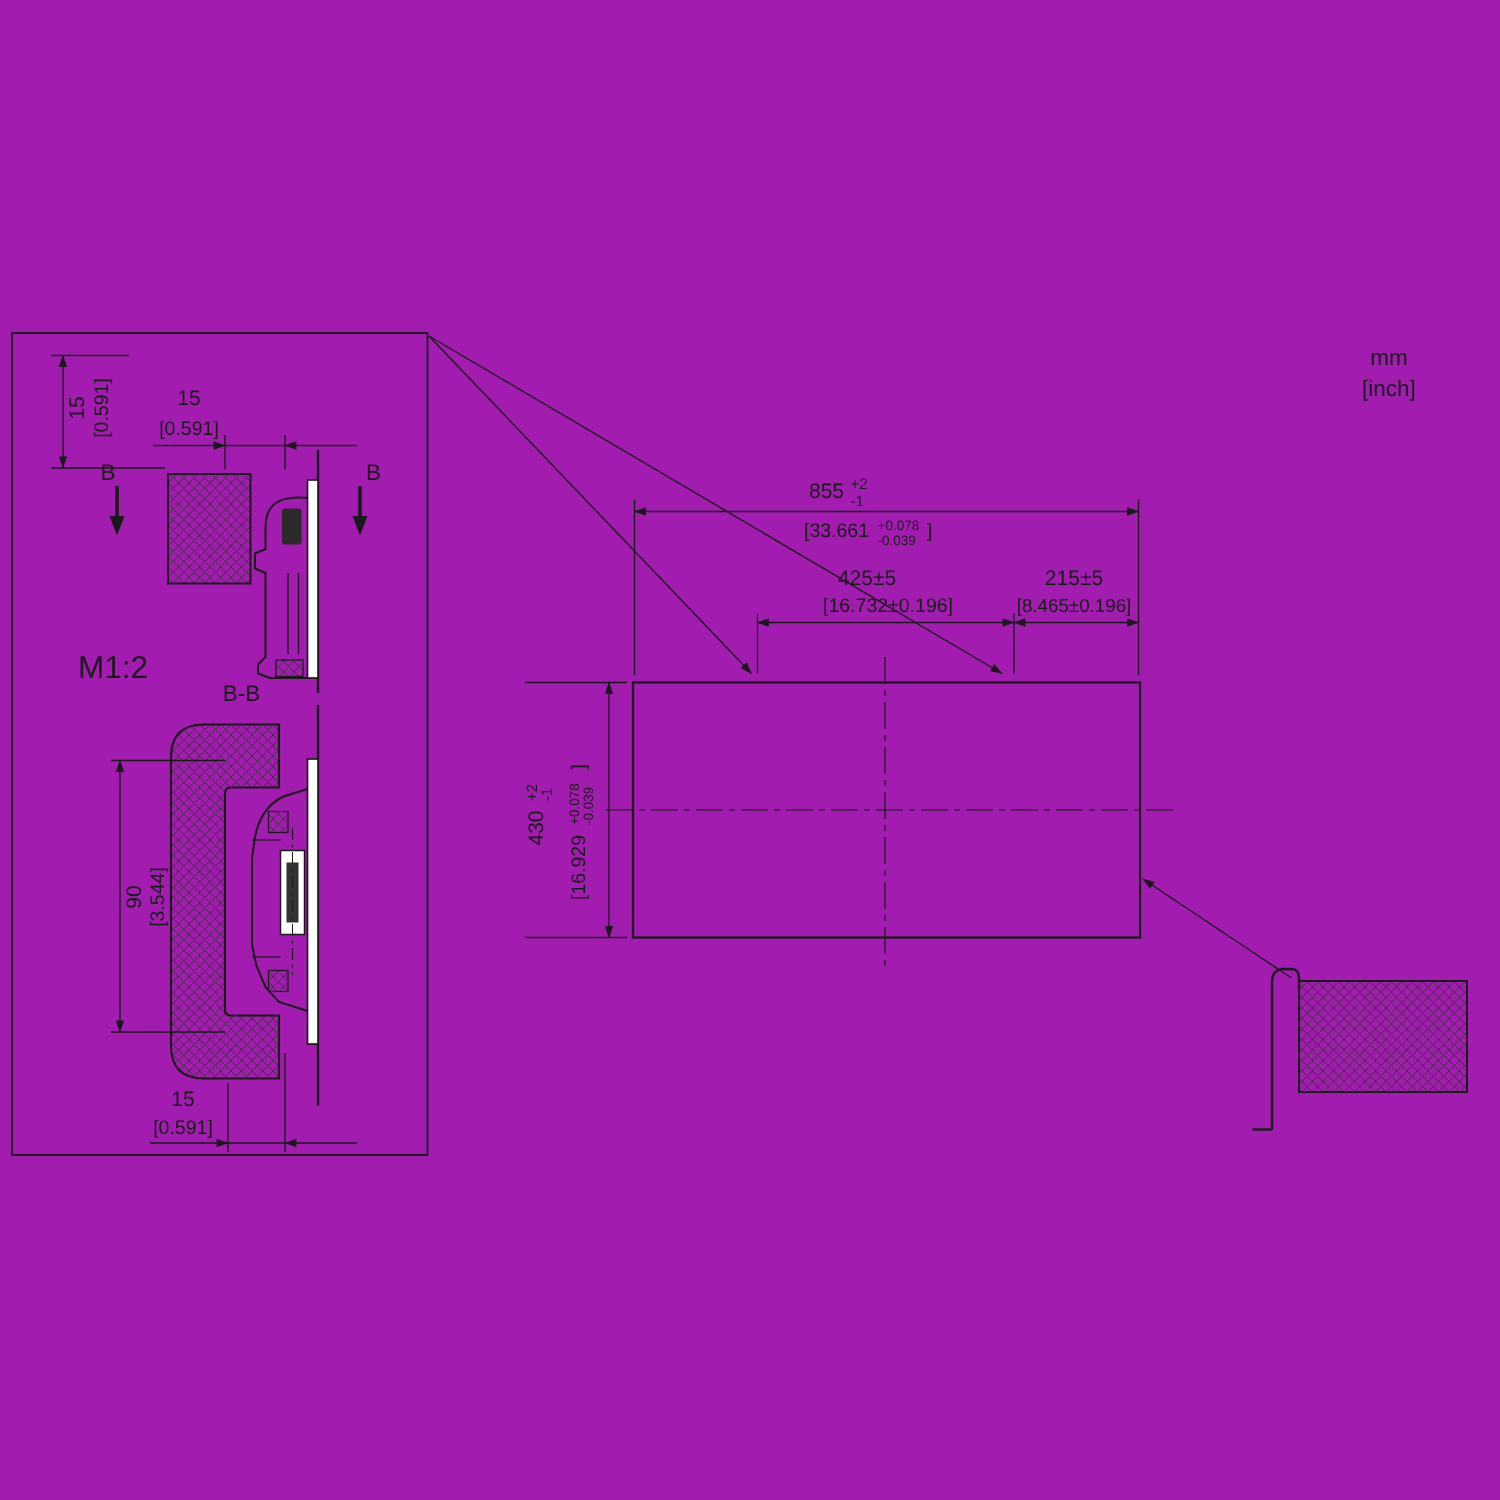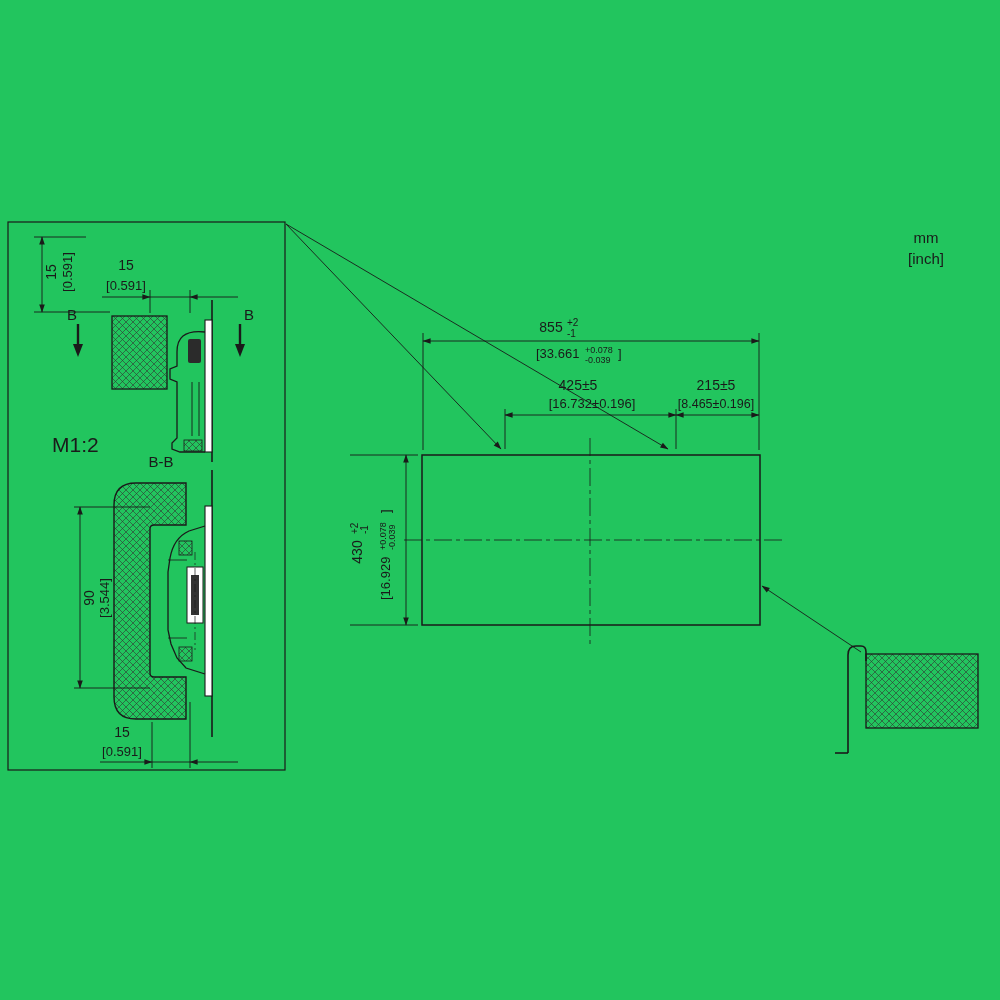--- a/index.html
+++ b/index.html
@@ -1,16 +1,16 @@
 <!DOCTYPE html>
 <html><head>
 <meta charset="utf-8">
 <style>
   html,body{margin:0;padding:0;background:#fff;}
-  .canvas{position:relative;width:1000px;height:1000px;background:#22c55e;overflow:hidden;
+  .canvas{position:relative;width:1000px;height:1000px;background:#a21caf;overflow:hidden;
           font-family:"Liberation Sans", sans-serif;}
   svg{display:block;}
   text{fill:#1a1a1a;font-family:"Liberation Sans", sans-serif;}
   .ln{stroke:#1a1a1a;fill:none;}
 </style>
 </head>
 <body>
 
 <div class="canvas">
 <svg width="1000" height="1000" viewBox="0 0 1000 1000">

